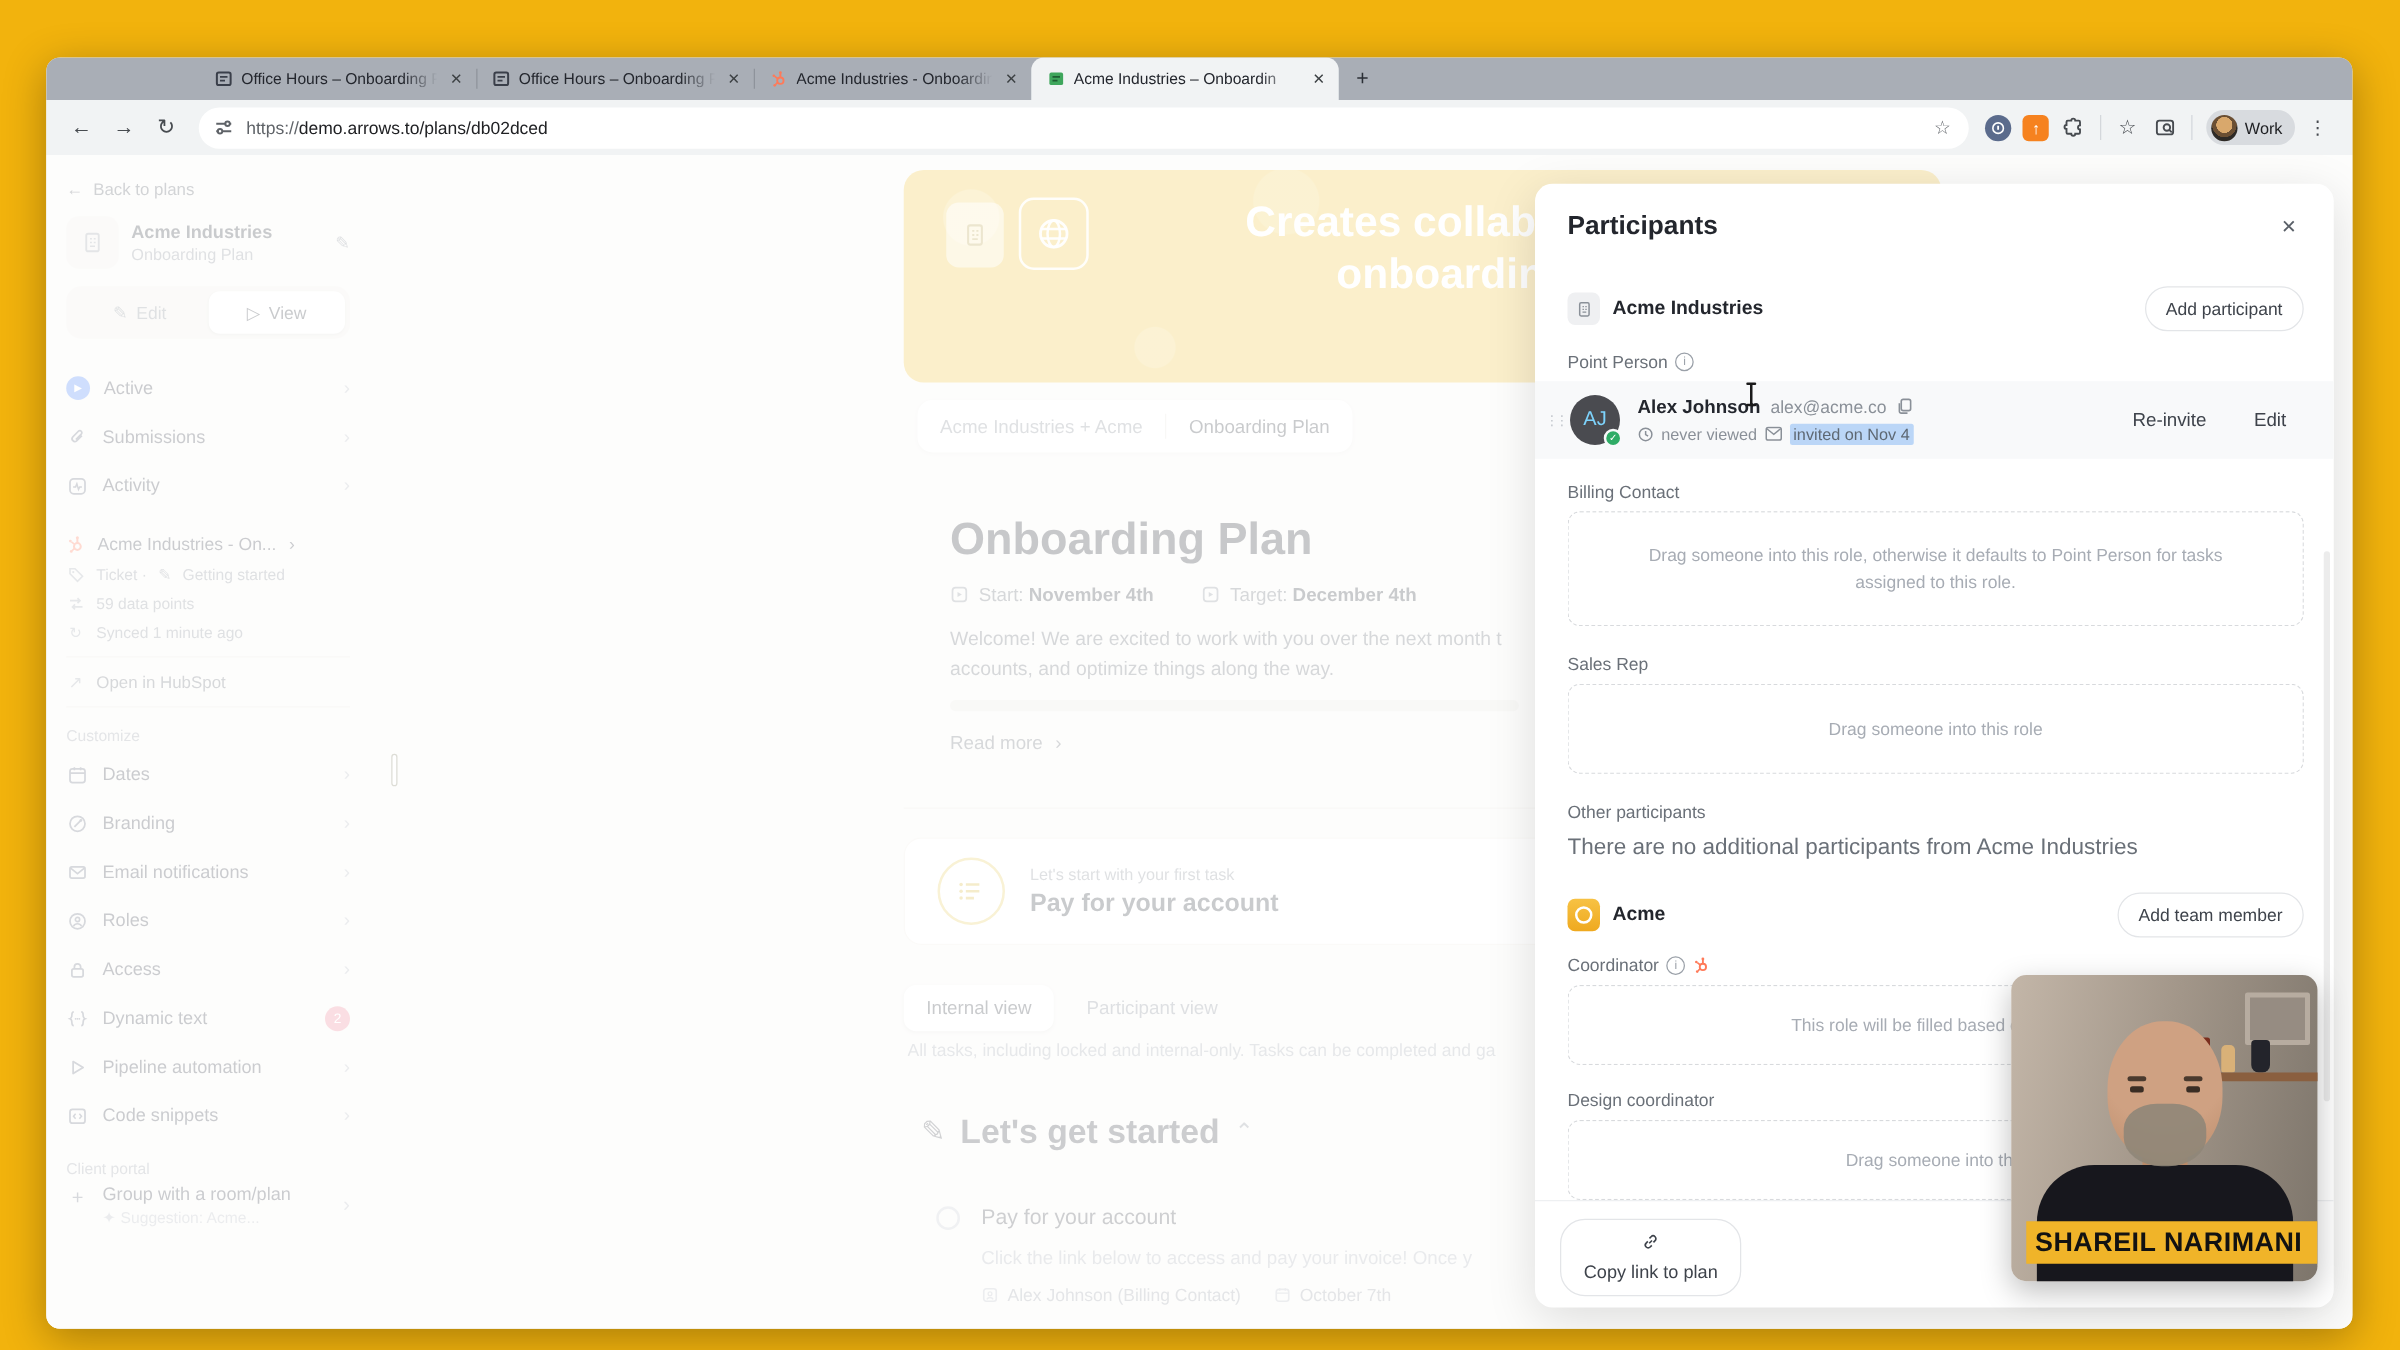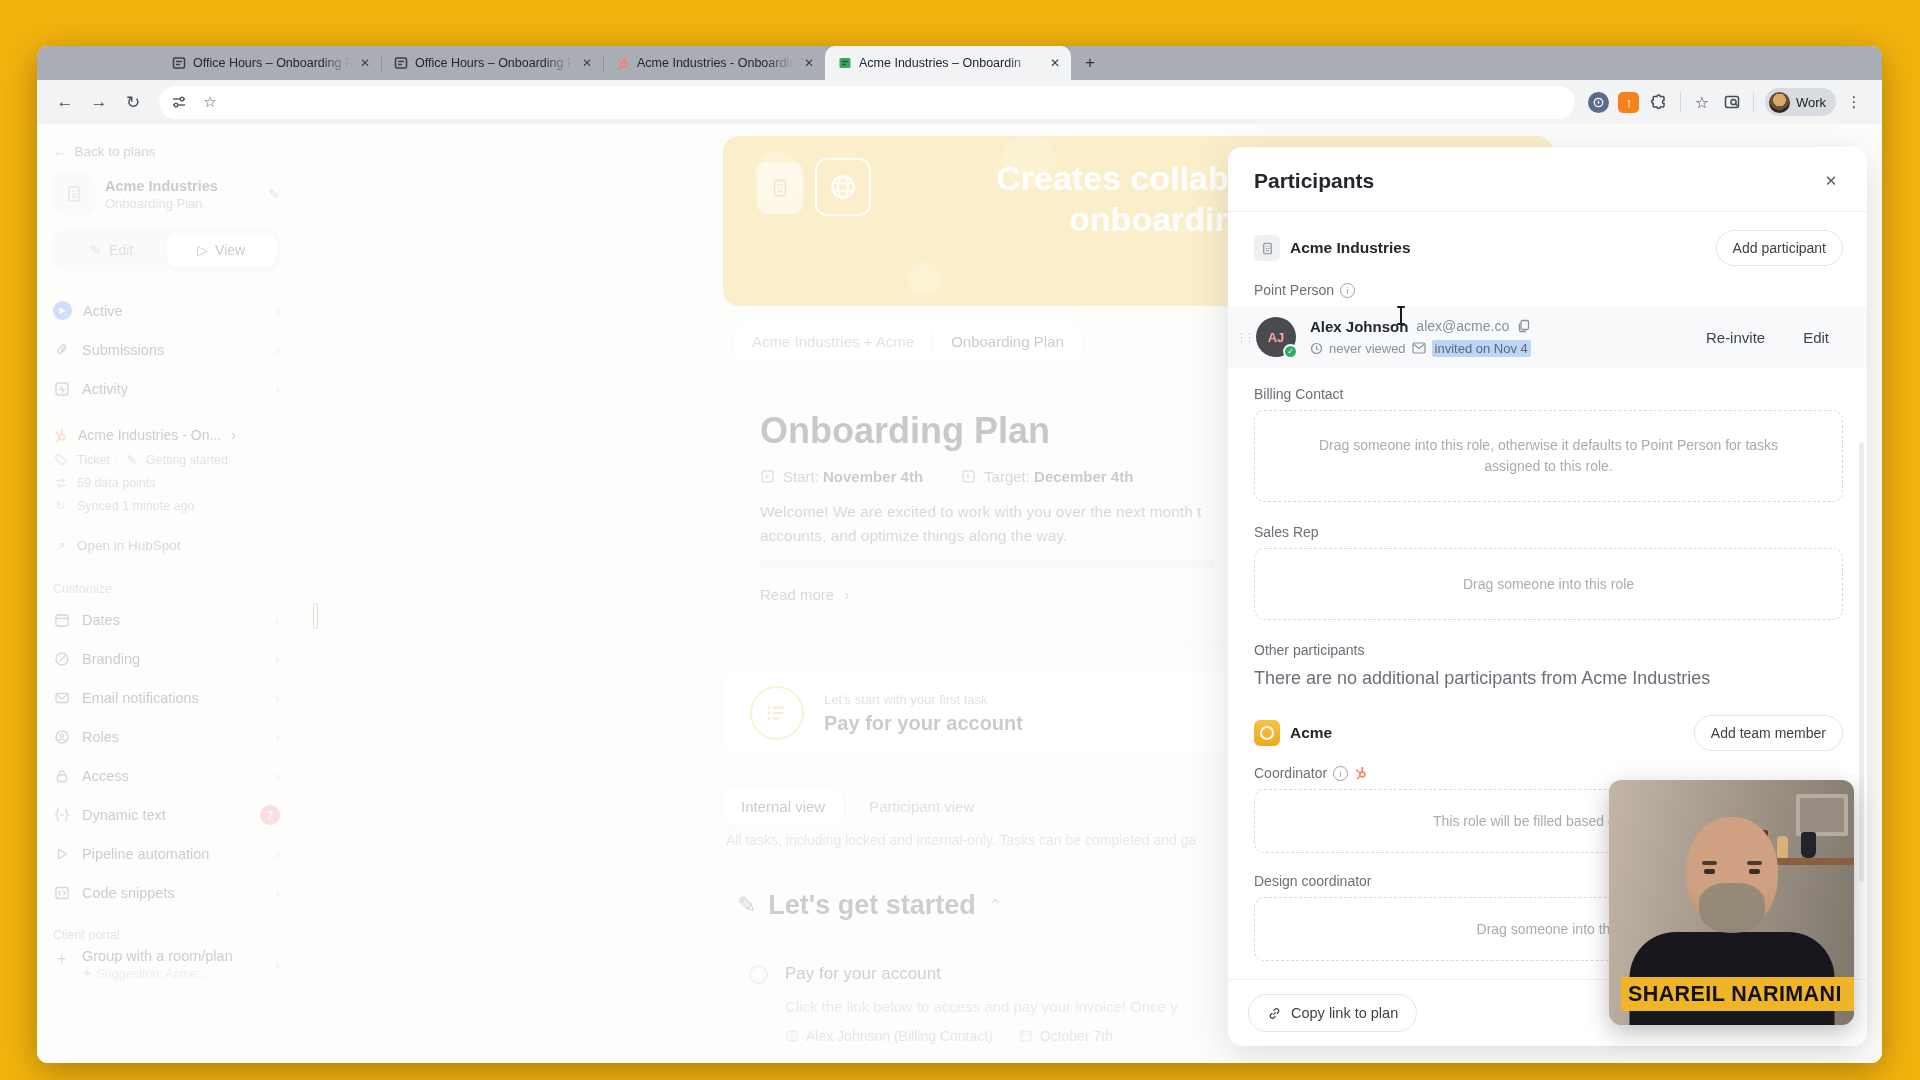--- a/index.html
+++ b/index.html
@@ -118,41 +118,41 @@
   .p-body{flex:1;padding:18px 24px 0 26px;position:relative;}
   .p-company{display:flex;align-items:center;gap:10px;margin-bottom:16px;}
   .p-co-ic{width:26px;height:26px;border-radius:6px;background:#EFF0F2;display:flex;align-items:center;justify-content:center;color:#8A9098;}
   .p-co-name{font-size:15.5px;font-weight:700;color:#23262D;flex:1;}
   .pill-btn{border:1px solid #E3E5E8;background:#fff;border-radius:18px;padding:9px 16px;font-size:14px;color:#3E434B;white-space:nowrap;}
   .p-label{font-size:14px;color:#6A7078;display:flex;align-items:center;gap:6px;margin:14px 0 8px;}
   .info-i{width:15px;height:15px;border-radius:50%;border:1.2px solid #9AA0A8;color:#9AA0A8;font-size:9.5px;display:inline-flex;align-items:center;justify-content:center;font-style:normal;}
   .person-row{margin:0 -24px 0 -26px;padding:11px 24px 11px 8px;background:#F8F9FA;display:flex;align-items:center;gap:6px;}
   .drag{color:#C3C7CD;font-size:11px;letter-spacing:-3px;width:14px;text-align:center;}
   .p-avatar{position:relative;width:40px;height:40px;flex:0 0 auto;margin-right:8px;}
-  .p-avatar .av{width:40px;height:40px;border-radius:50%;background:#4A4B50;color:#fca5a5;font-size:13px;font-weight:700;display:flex;align-items:center;justify-content:center;}
+  .p-avatar .av{width:40px;height:40px;border-radius:50%;background:#4A4B50;color:#7dd3fc;font-size:16px;font-weight:400;display:flex;align-items:center;justify-content:center;}
   .p-avatar .dot{position:absolute;right:-2px;bottom:-2px;width:15px;height:15px;border-radius:50%;background:#2FAC66;border:2px solid #F8F9FA;color:#fff;font-size:8px;display:flex;align-items:center;justify-content:center;}
   .person-main{flex:1;min-width:0;}
   .pm-top{display:flex;align-items:center;gap:8px;}
   .pm-name{font-size:15px;font-weight:700;color:#23262D;}
   .pm-email{font-size:14px;color:#8A9098;}
   .copy-ic{color:#8A9098;display:inline-flex;}
   .pm-sub{display:flex;align-items:center;gap:6px;font-size:13px;color:#8A9098;margin-top:5px;}
   .hl{background:#BBD6F7;border-radius:2px;padding:1px 3px;color:#5E6873;}
   .person-actions{display:flex;gap:38px;font-size:15px;color:#3E434B;padding-right:14px;}
   .dashed{border:1.5px dashed #D8DADD;border-radius:10px;display:flex;align-items:center;justify-content:center;text-align:center;color:#A7ACB4;font-size:14px;line-height:1.5;padding:14px 40px;}
   .d-billing{height:92px;}
   .d-sales{height:72px;}
   .d-small{height:64px;}
   .p-empty{font-size:18px;color:#6A7078;margin:10px 0 22px;}
   .team-head{display:flex;align-items:center;gap:10px;margin:26px 0 4px;}
   .acme-ic{width:26px;height:26px;border-radius:6px;background:linear-gradient(180deg,#F7C244,#EFA91F);display:flex;align-items:center;justify-content:center;}
   .acme-ic span{width:14px;height:14px;border-radius:50%;border:2.5px solid #fff;display:block;}
   .hs-mark{color:#FF7A59;display:inline-flex;}
   .p-footer{border-top:1px solid #EEF0F2;padding:14px 20px;}
-  .link-btn{display:inline-flex;align-items:center;gap:9px;border:1px solid #E3E5E8;border-radius:20px;background:#fff;padding:10px 18px;font-size:14.5px;color:#3E434B;}
+  .link-btn{display:inline-flex;align-items:center;gap:9px;border:1px solid #E3E5E8;border-radius:20px;background:#fff;padding:10px 18px;font-size:14.5px;color:#3E434B;flex-direction:column;}
   .p-scroll{position:absolute;right:3px;top:230px;width:5px;height:440px;border-radius:3px;background:#ECECEC;}
   .ibeam{position:absolute;left:1359px;top:182px;z-index:30;width:10px;height:19px;}
   .ibeam::before,.ibeam::after{content:'';position:absolute;left:1px;right:1px;height:2px;background:#1A1A1A;border-radius:1px;}
   .ibeam::before{top:0;} .ibeam::after{bottom:0;}
   .ibeam i{position:absolute;left:4px;top:1px;bottom:1px;width:2px;background:#1A1A1A;}
 
   
   .video{position:absolute;left:1572px;top:656px;width:245px;height:245px;border-radius:12px;overflow:hidden;z-index:20;
          background:linear-gradient(100deg,#C3B6A8 0%,#A29689 48%,#7D756B 100%);box-shadow:0 8px 24px rgba(0,0,0,.25);}
   .v-frame{position:absolute;right:6px;top:14px;width:52px;height:42px;background:#968C82;border:4px solid #B7ACA0;border-radius:2px;}
@@ -232,20 +232,21 @@
       <div class="nav-btn">→</div>
       <div class="nav-btn">↻</div>
       <div class="urlbar">
         <span class="tune">
           <svg width="16" height="16" viewBox="0 0 16 16">
               <path d="M2 5h8M12.5 5H14M2 11h2M6.5 11H14" stroke="#5F6368" stroke-width="1.5"></path>
               <circle cx="11" cy="5" r="1.8" fill="none" stroke="#5F6368" stroke-width="1.5"></circle>
               <circle cx="5" cy="11" r="1.8" fill="none" stroke="#5F6368" stroke-width="1.5"></circle>
             </svg>
         </span>
+        <span class="url-text"><span class="scheme">https://</span><span>demo.arrows.to/plans/db02dced</span></span>
         <span class="url-star">☆</span>
       </div>
       <div class="ext">
         <span class="onep">
             <svg width="11" height="11" viewBox="0 0 12 12">
               <circle cx="6" cy="6" r="4.6" fill="none" stroke="#fff" stroke-width="1.4"></circle>
               <path d="M6 4v3.4" stroke="#fff" stroke-width="1.6"></path>
             </svg>
           </span>
       </div>

